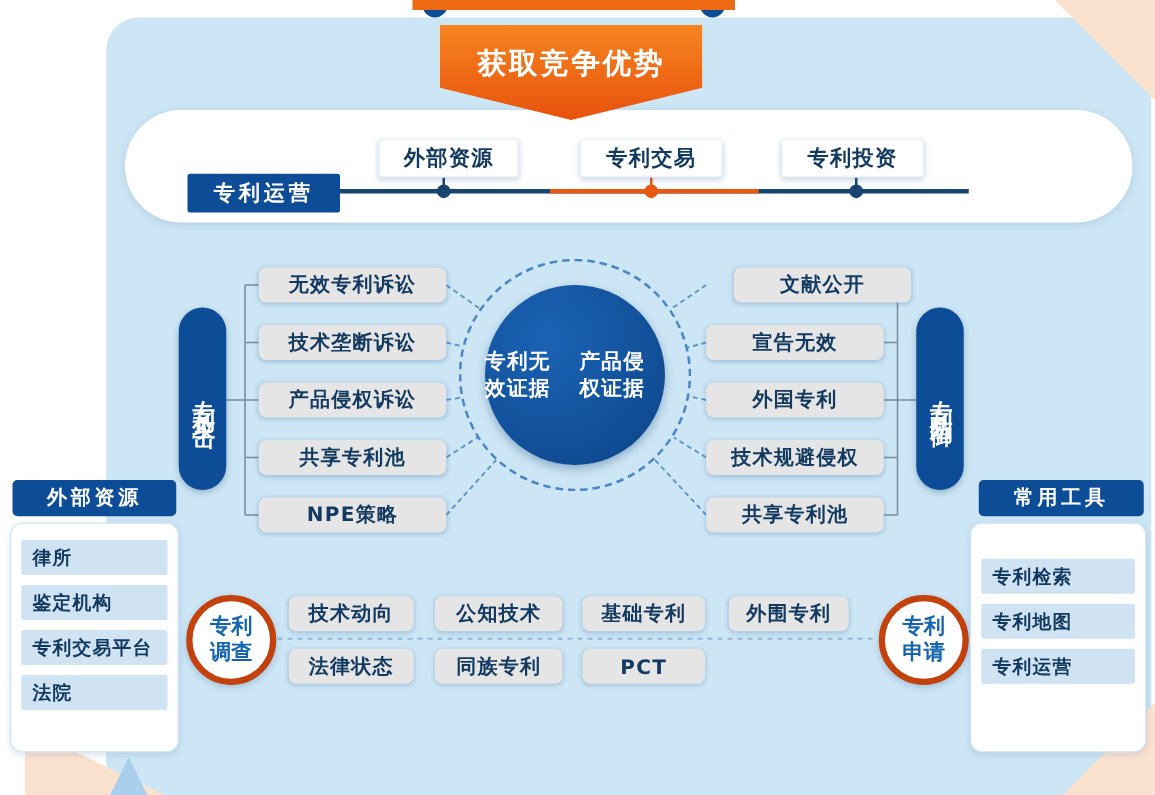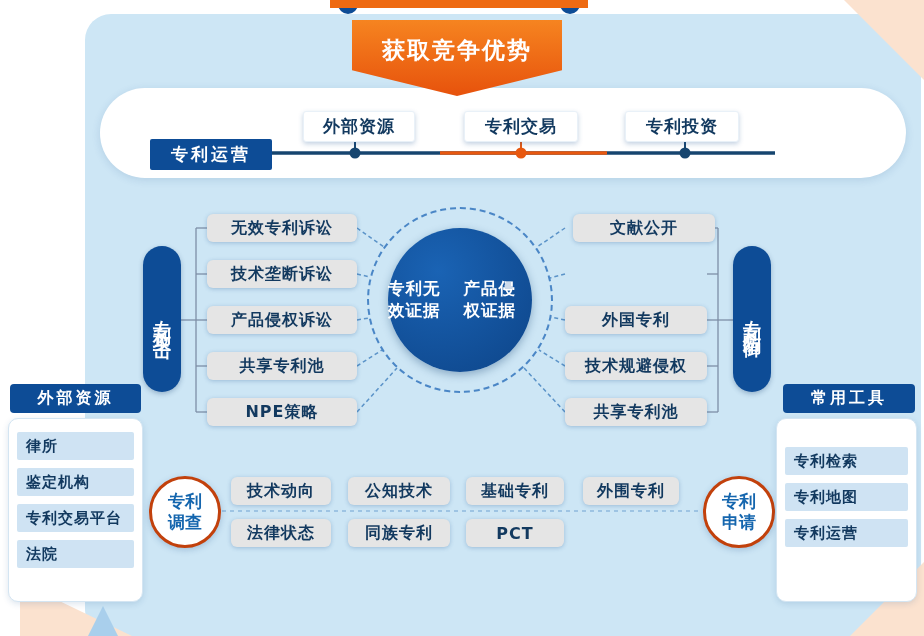--- a/index.html
+++ b/index.html
@@ -44,21 +44,21 @@
     box-shadow:0 2px 5px rgba(20,60,110,.3); }
 
   .circle-dashed { left:367px; top:207px; width:186px; height:186px; border-radius:50%;
     border:2px dashed #4a86c6; }
   .circle-solid { left:388px; top:228px; width:144px; height:144px; border-radius:50%;
     background:radial-gradient(circle at 35% 30%, #1a63b4, #0d4488);
     box-shadow:0 3px 8px rgba(15,60,110,.35);
     color:#fff; font-size:16.5px; font-weight:bold; letter-spacing:1px;
     display:flex; flex-direction:row; align-items:center; justify-content:center; gap:7px; }
 
-  .bcircle { width:72px; height:72px; border-radius:50%; background:#fff; border:3px solid #c2410c;
+  .bcircle { width:72px; height:72px; border-radius:50%; background:#fff; border:5px solid #c2410c;
     box-shadow:0 2px 6px rgba(30,80,140,.25);
     display:flex; align-items:center; justify-content:center; }
   .bcircle span { width:38px; text-align:center; color:#1566ae; font-size:17px; font-weight:bold;
     line-height:1.25; word-break:break-all; }
 
   .side-header { width:131px; height:29px; background:#0d4c96; border-radius:4px;
     color:#fff; font-size:16px; font-weight:bold; letter-spacing:3px;
     display:flex; align-items:center; justify-content:center; }
   .side-panel { width:135px; height:184px; background:#fff; border:1px solid #d4e5f2; border-radius:10px;
     box-shadow:0 2px 6px rgba(30,80,140,.15); padding:13px 8px; }
@@ -140,21 +140,22 @@
   <div class="abs opbox" style="left:625px;width:114px">专利投资</div>
 
   <div class="abs vlabel" style="left:143px;top:246px">专利攻击</div>
   <div class="abs mbox" style="left:207px;top:214px;width:150px">无效专利诉讼</div>
   <div class="abs mbox" style="left:207px;top:260px;width:150px">技术垄断诉讼</div>
   <div class="abs mbox" style="left:207px;top:306px;width:150px">产品侵权诉讼</div>
   <div class="abs mbox" style="left:207px;top:352px;width:150px">共享专利池</div>
   <div class="abs mbox" style="left:207px;top:398px;width:150px">NPE策略</div>
 
   <div class="abs vlabel" style="left:733px;top:246px">专利防御</div>
-  <div class="abs mbox" style="left:573px;top:214px;width:142px">文献公开</div>
+  <div class="abs mbox" style="left:587px;top:214px;width:142px">文献公开</div>
+  <div class="abs mbox" style="left:565px;top:260px;width:142px">宣告无效</div>
   <div class="abs mbox" style="left:565px;top:306px;width:142px">外国专利</div>
   <div class="abs mbox" style="left:565px;top:352px;width:142px">技术规避侵权</div>
   <div class="abs mbox" style="left:565px;top:398px;width:142px">共享专利池</div>
 
   <div class="abs circle-dashed"></div>
   <div class="abs circle-solid">
     <div>专利无效证据</div>
     <div>产品侵权证据</div>
   </div>
 

